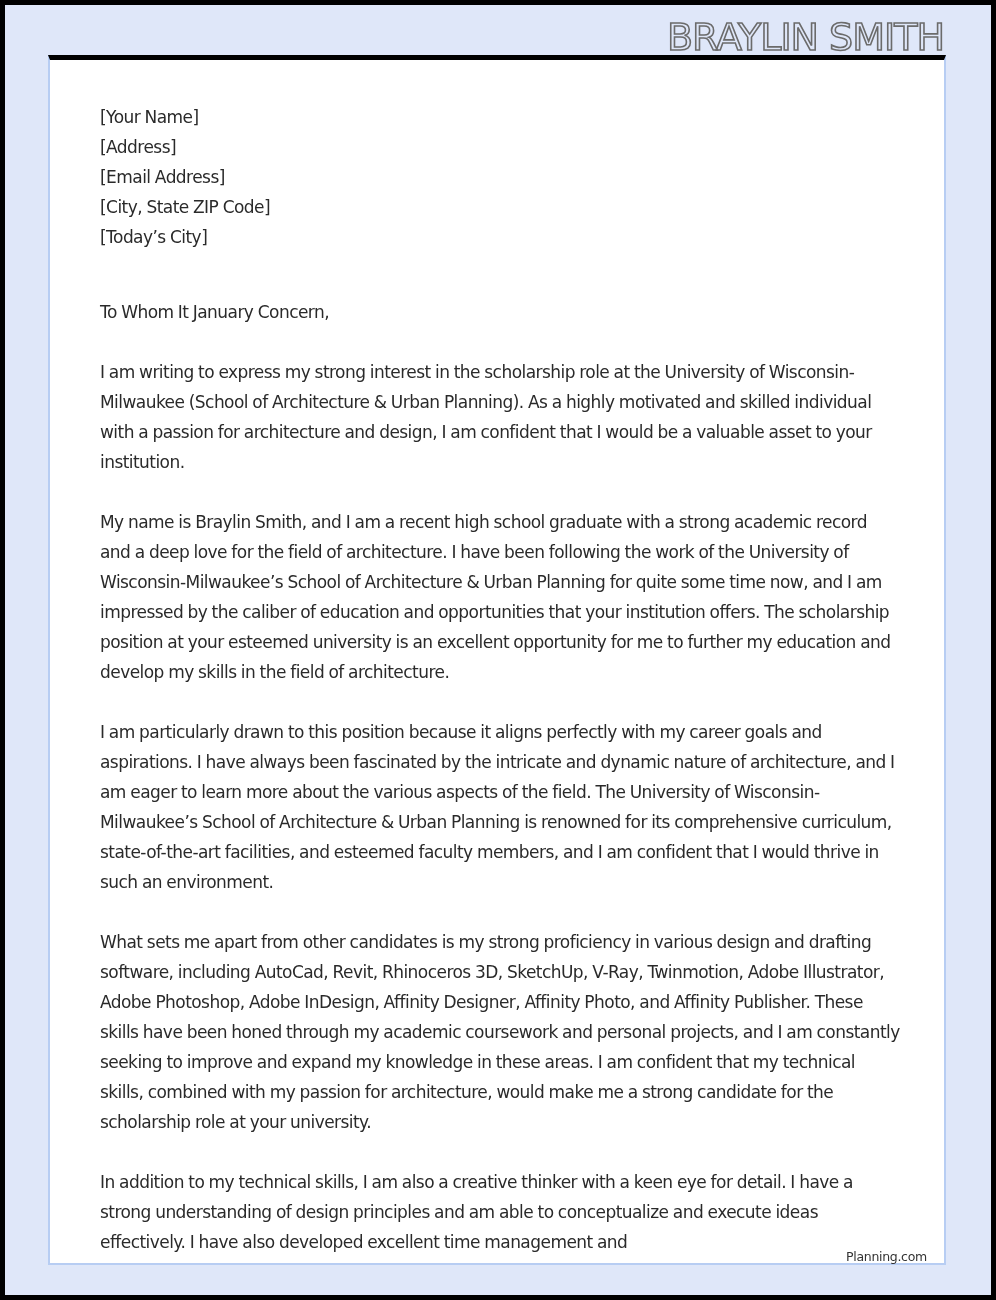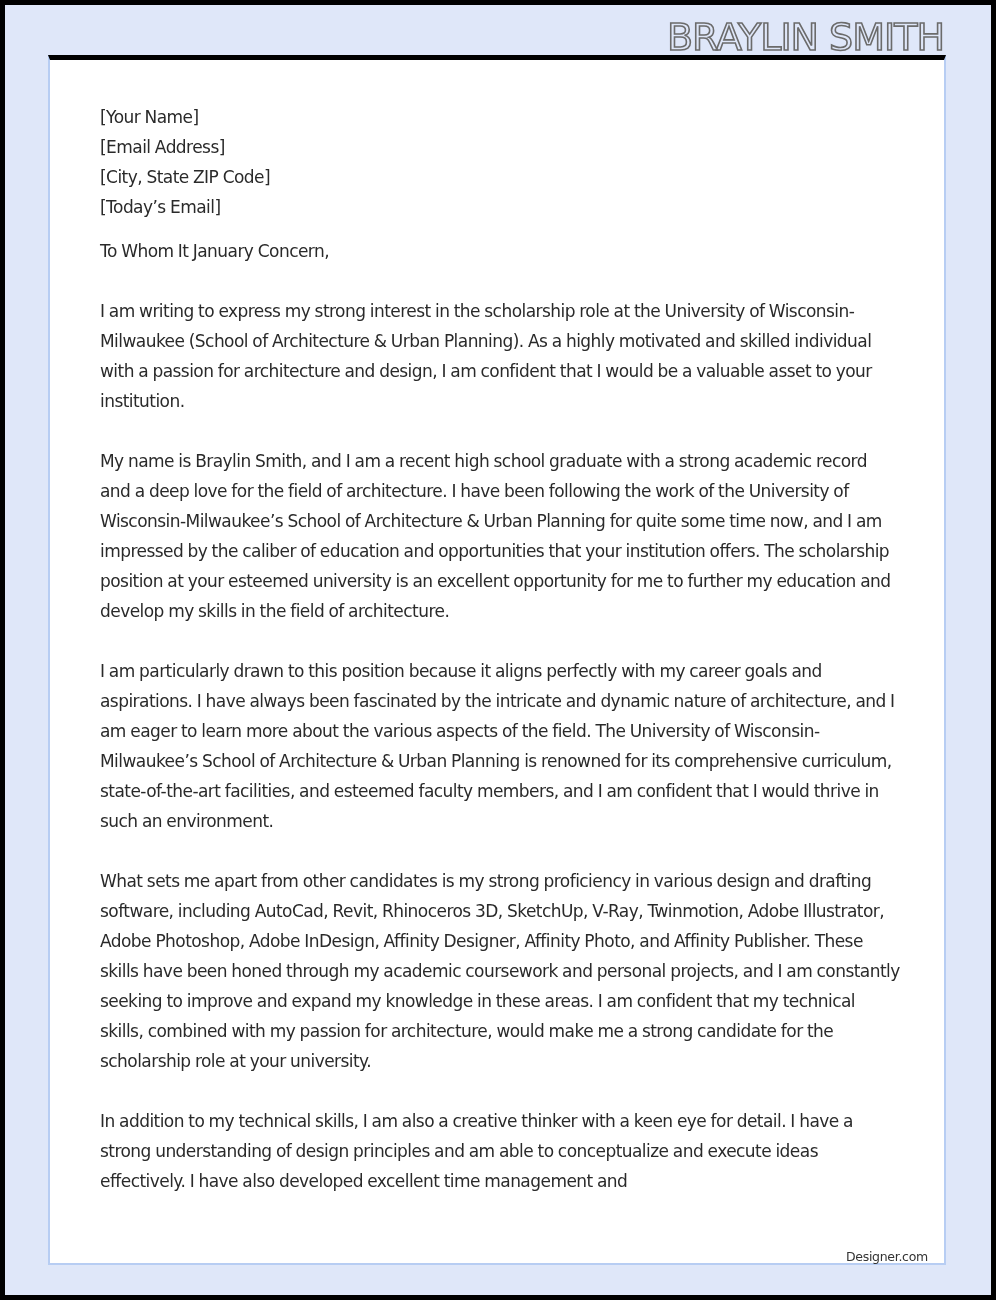--- a/index.html
+++ b/index.html
@@ -44,28 +44,29 @@
 </style>
 </head>
 <body>
 
 <div class="frame">
   <div class="title">BRAYLIN SMITH</div>
 
   <div class="card"></div>
 
   <div class="text">
-    <div class="addr" style="margin-bottom:14px;">
+    <div class="addr" style="margin-bottom:45px;">
       <p>[Your Name]</p>
+      <p>[Address]</p>
       <p>[Email Address]</p>
       <p>[City, State ZIP Code]</p>
-      <p>[Today’s Email]</p>
+      <p>[Today’s City]</p>
     </div>
     <p>To Whom It January Concern,</p>
     <p>I am writing to express my strong interest in the scholarship role at the University of Wisconsin-Milwaukee (School of Architecture &amp; Urban Planning). As a highly motivated and skilled individual with a passion for architecture and design, I am confident that I would be a valuable asset to your institution.</p>
     <p>My name is Braylin Smith, and I am a recent high school graduate with a strong academic record and a deep love for the field of architecture. I have been following the work of the University of Wisconsin-Milwaukee’s School of Architecture &amp; Urban Planning for quite some time now, and I am impressed by the caliber of education and opportunities that your institution offers. The scholarship position at your esteemed university is an excellent opportunity for me to further my education and develop my skills in the field of architecture.</p>
     <p>I am particularly drawn to this position because it aligns perfectly with my career goals and aspirations. I have always been fascinated by the intricate and dynamic nature of architecture, and I am eager to learn more about the various aspects of the field. The University of Wisconsin-Milwaukee’s School of Architecture &amp; Urban Planning is renowned for its comprehensive curriculum, state-of-the-art facilities, and esteemed faculty members, and I am confident that I would thrive in such an environment.</p>
     <p>What sets me apart from other candidates is my strong proficiency in various design and drafting software, including AutoCad, Revit, Rhinoceros 3D, SketchUp, V-Ray, Twinmotion, Adobe Illustrator, Adobe Photoshop, Adobe InDesign, Affinity Designer, Affinity Photo, and Affinity Publisher. These skills have been honed through my academic coursework and personal projects, and I am constantly seeking to improve and expand my knowledge in these areas. I am confident that my technical skills, combined with my passion for architecture, would make me a strong candidate for the scholarship role at your university.</p>
     <p>In addition to my technical skills, I am also a creative thinker with a keen eye for detail. I have a strong understanding of design principles and am able to conceptualize and execute ideas effectively. I have also developed excellent time management and</p>
   </div>
 
-  <div class="watermark">Designer.com</div>
+  <div class="watermark">Planning.com</div>
 </div>
 
 </body></html>

